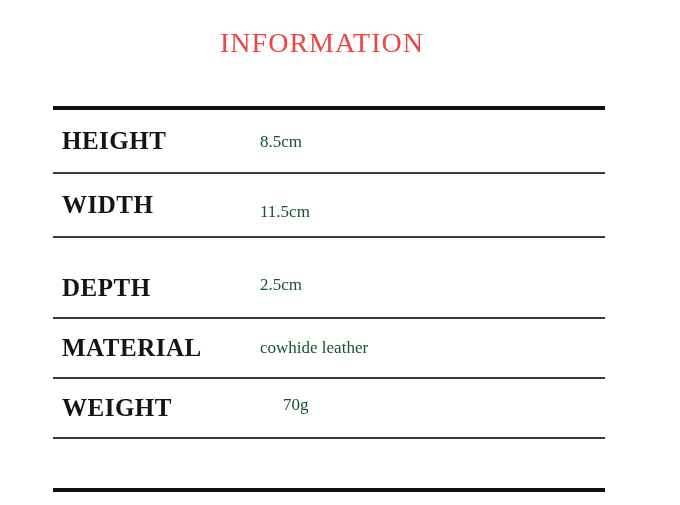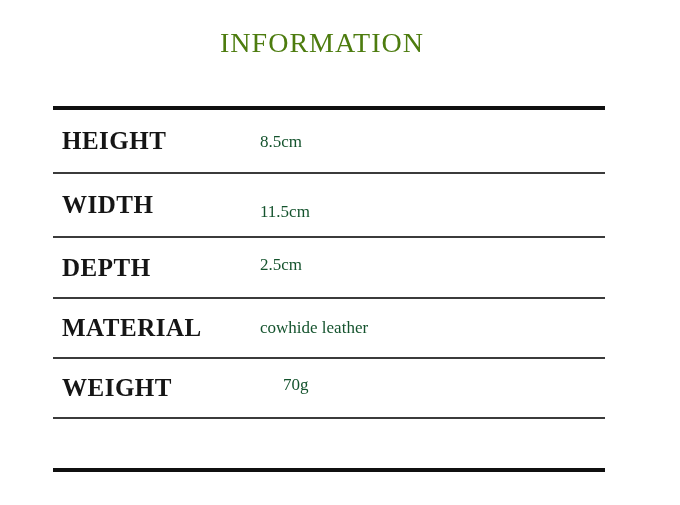--- a/index.html
+++ b/index.html
@@ -17,42 +17,42 @@
   }
   .page-title {
     position: absolute;
     top: 27px;
     left: 53px;
     width: 552px;
     text-align: center;
     font-size: 28px;
     letter-spacing: 1px;
     font-weight: 400;
-    color: #4d7c0f;
+    color: #ef4444;
     padding-right: 14px;
     box-sizing: border-box;
   }
   .spec-table {
     position: absolute;
     top: 106px;
     left: 53px;
     width: 552px;
     border-top: 4px solid #101010;
     border-bottom: 4px solid #101010;
     box-sizing: content-box;
   }
   .spec-row {
     position: relative;
     display: flex;
     align-items: center;
     border-bottom: 2px solid #3b3b3b;
   }
   .spec-row:nth-child(1) { height: 62px; }
   .spec-row:nth-child(2) { height: 62px; }
-  .spec-row:nth-child(3) { height: 59px; }
+  .spec-row:nth-child(3) { height: 59px; margin-top: 20px; }
   .spec-row:nth-child(4) { height: 58px; }
   .spec-row:nth-child(5) { height: 58px; }
   .spec-label {
     padding-left: 9px;
     font-size: 25px;
     letter-spacing: 0.5px;
     color: #151515;
     white-space: nowrap;
     font-weight: bold;
   }

